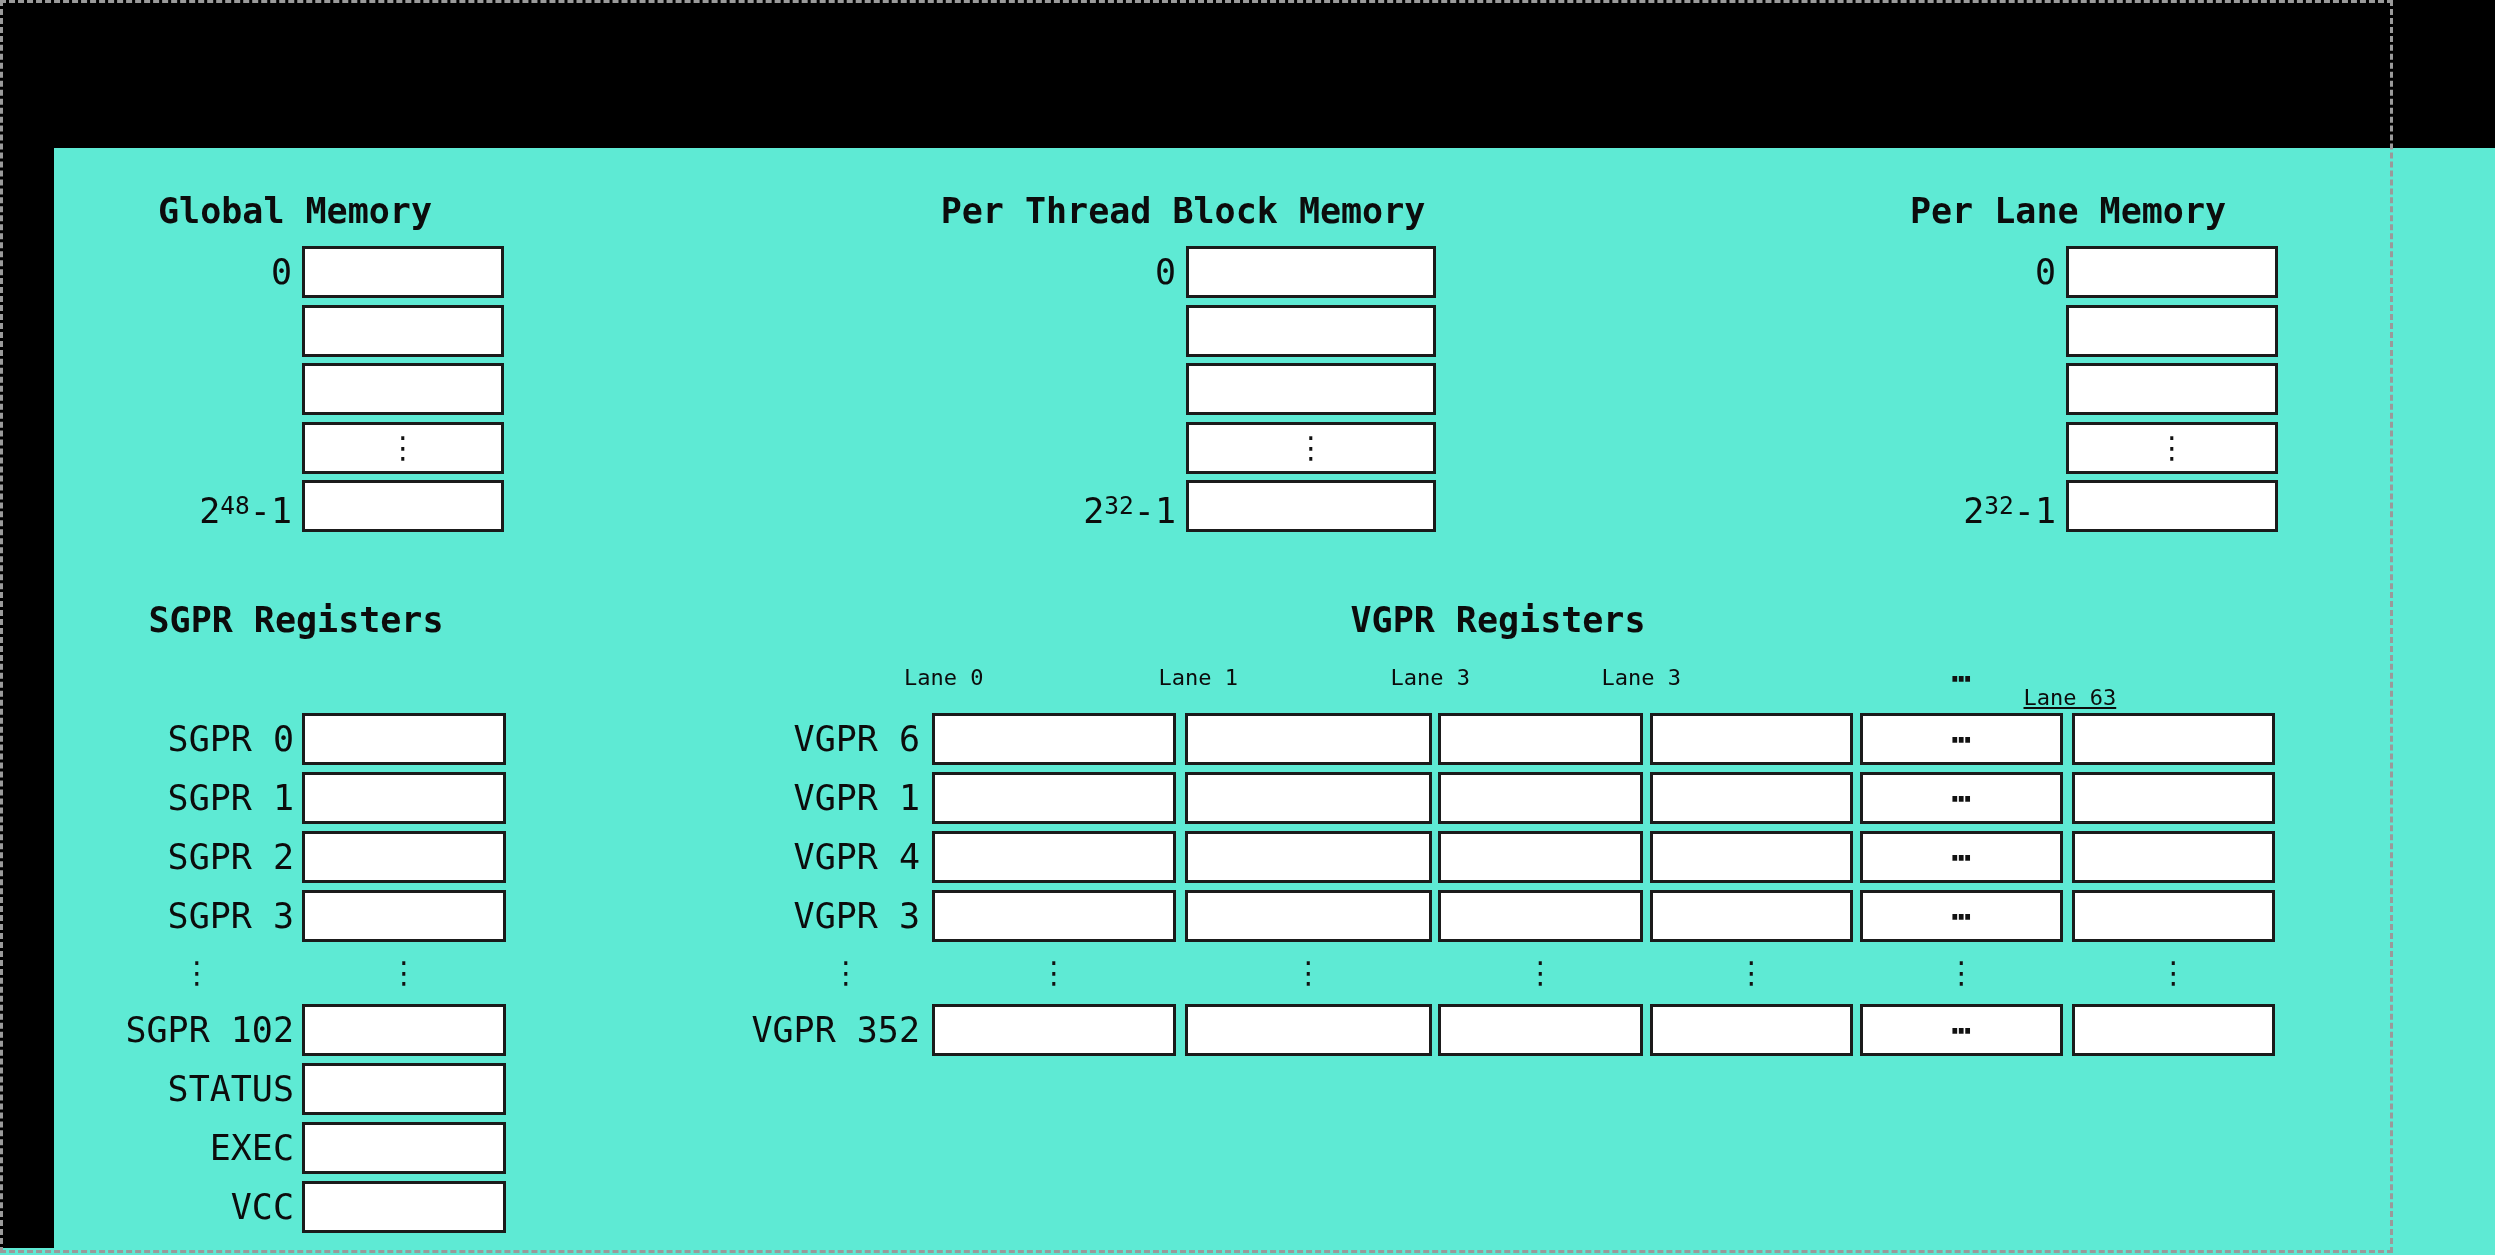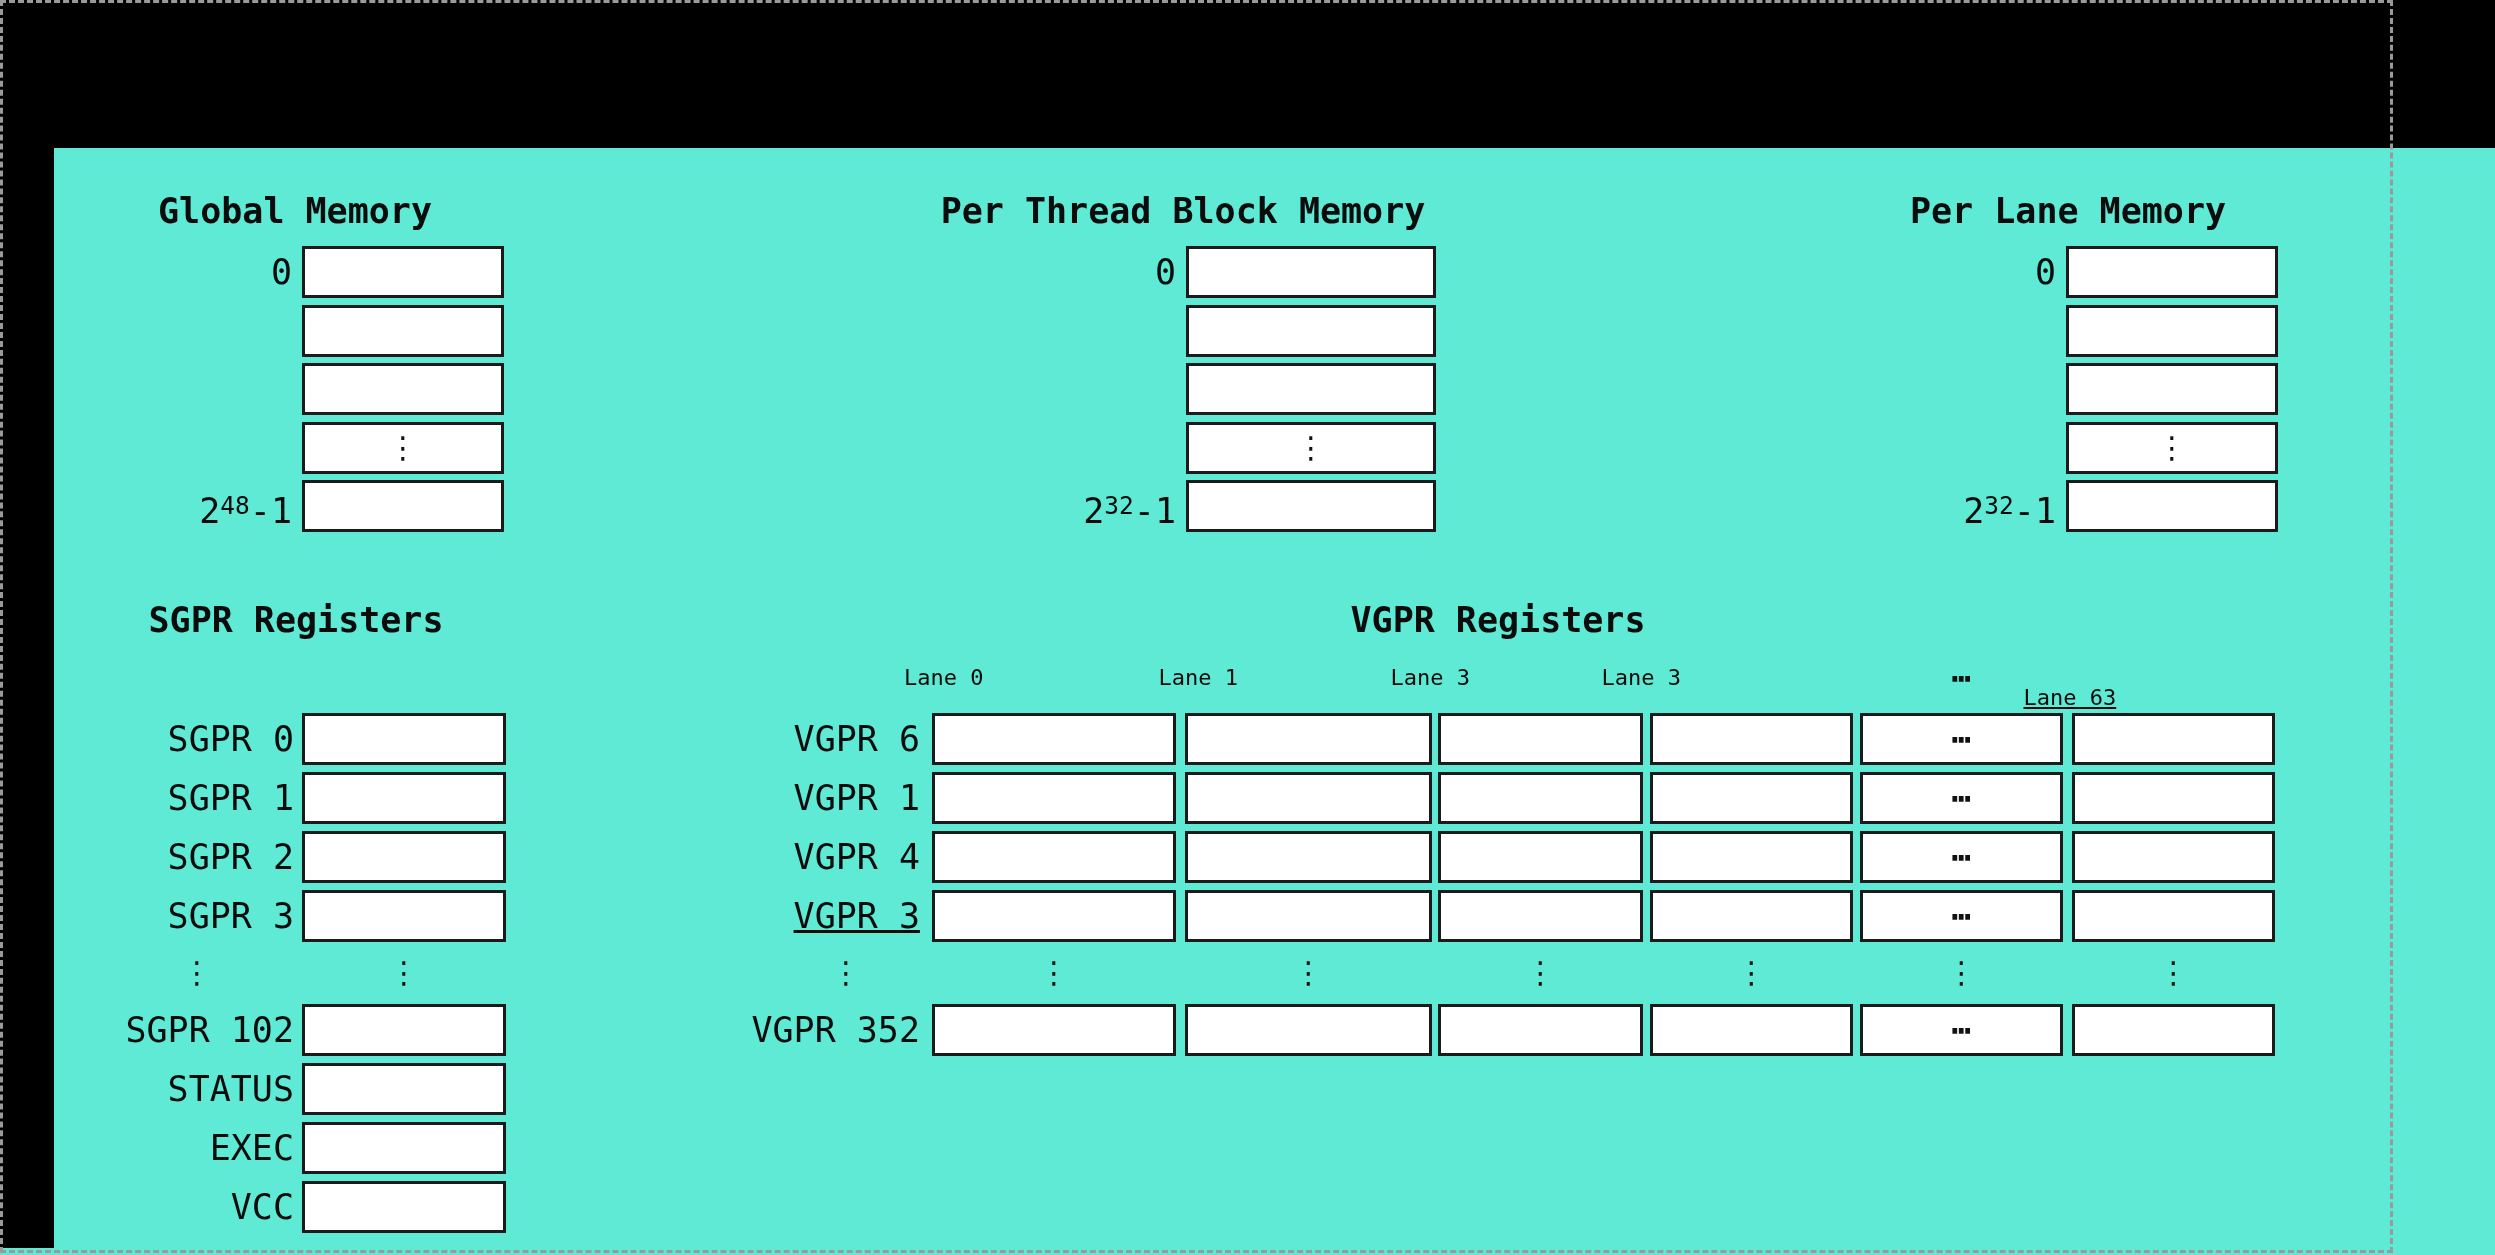--- a/index.html
+++ b/index.html
@@ -108,21 +108,21 @@
       <div class="box" style="left: 1650px; top: 772px; width: 203px; height: 52px;"></div>
       <div class="box hd" style="left: 1860px; top: 772px; width: 203px; height: 52px; line-height: 46px;">⋯</div>
       <div class="box" style="left: 2072px; top: 772px; width: 203px; height: 52px;"></div>
       <div class="lbl" style="left: 520px; top: 831px; width: 400px; line-height: 52px;">VGPR 4</div>
       <div class="box" style="left: 932px; top: 831px; width: 244px; height: 52px;"></div>
       <div class="box" style="left: 1185px; top: 831px; width: 247px; height: 52px;"></div>
       <div class="box" style="left: 1438px; top: 831px; width: 205px; height: 52px;"></div>
       <div class="box" style="left: 1650px; top: 831px; width: 203px; height: 52px;"></div>
       <div class="box hd" style="left: 1860px; top: 831px; width: 203px; height: 52px; line-height: 46px;">⋯</div>
       <div class="box" style="left: 2072px; top: 831px; width: 203px; height: 52px;"></div>
-      <div class="lbl" style="left: 520px; top: 890px; width: 400px; line-height: 52px; text-decoration: underline;">VGPR 3</div>
+      <div class="lbl" style="left: 520px; top: 890px; width: 400px; line-height: 52px;">VGPR 3</div>
       <div class="box" style="left: 932px; top: 890px; width: 244px; height: 52px;"></div>
       <div class="box" style="left: 1185px; top: 890px; width: 247px; height: 52px;"></div>
       <div class="box" style="left: 1438px; top: 890px; width: 205px; height: 52px;"></div>
       <div class="box" style="left: 1650px; top: 890px; width: 203px; height: 52px;"></div>
       <div class="box hd" style="left: 1860px; top: 890px; width: 203px; height: 52px; line-height: 46px;">⋯</div>
       <div class="box" style="left: 2072px; top: 890px; width: 203px; height: 52px;"></div>
       <div class="abs vd" style="left: 806px; top: 950px; width: 80px; line-height: 46px;">⋮</div>
       <div class="abs vd" style="left: 1014px; top: 950px; width: 80px; line-height: 46px;">⋮</div>
       <div class="abs vd" style="left: 1268.5px; top: 950px; width: 80px; line-height: 46px;">⋮</div>
       <div class="abs vd" style="left: 1500.5px; top: 950px; width: 80px; line-height: 46px;">⋮</div>

